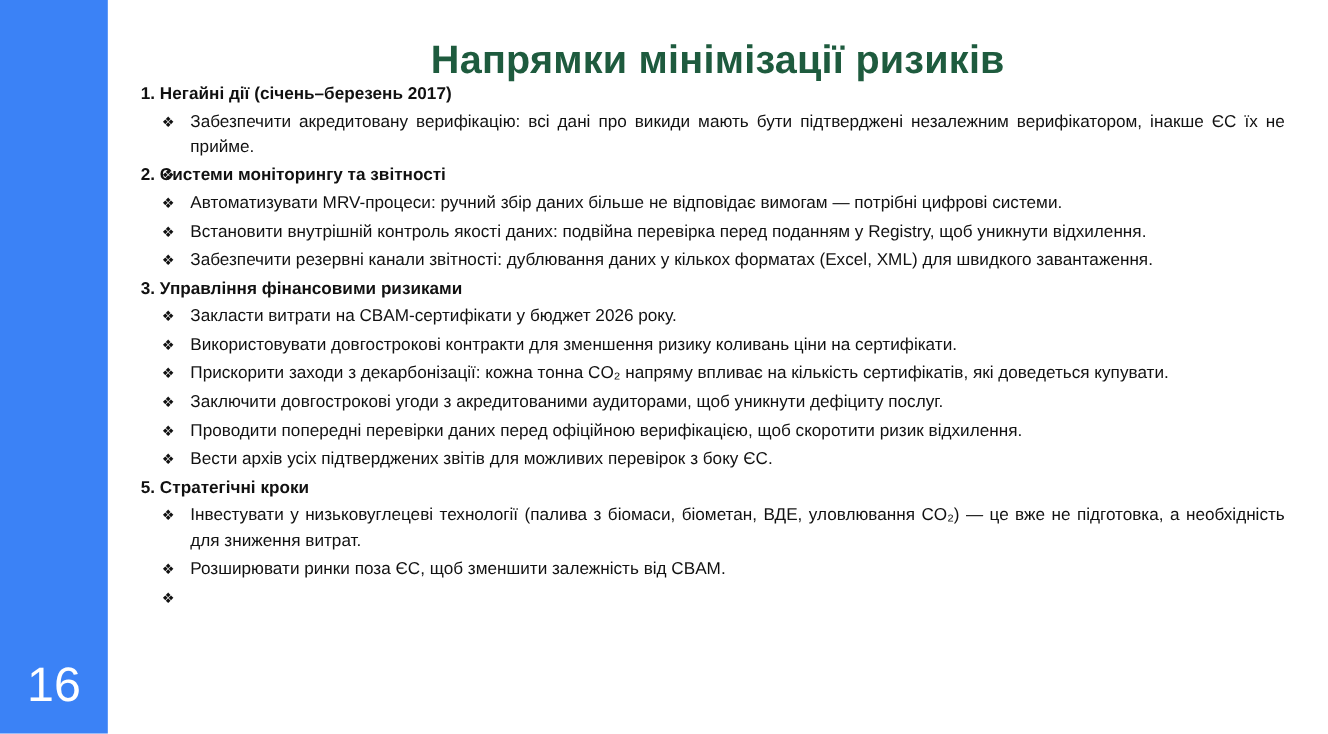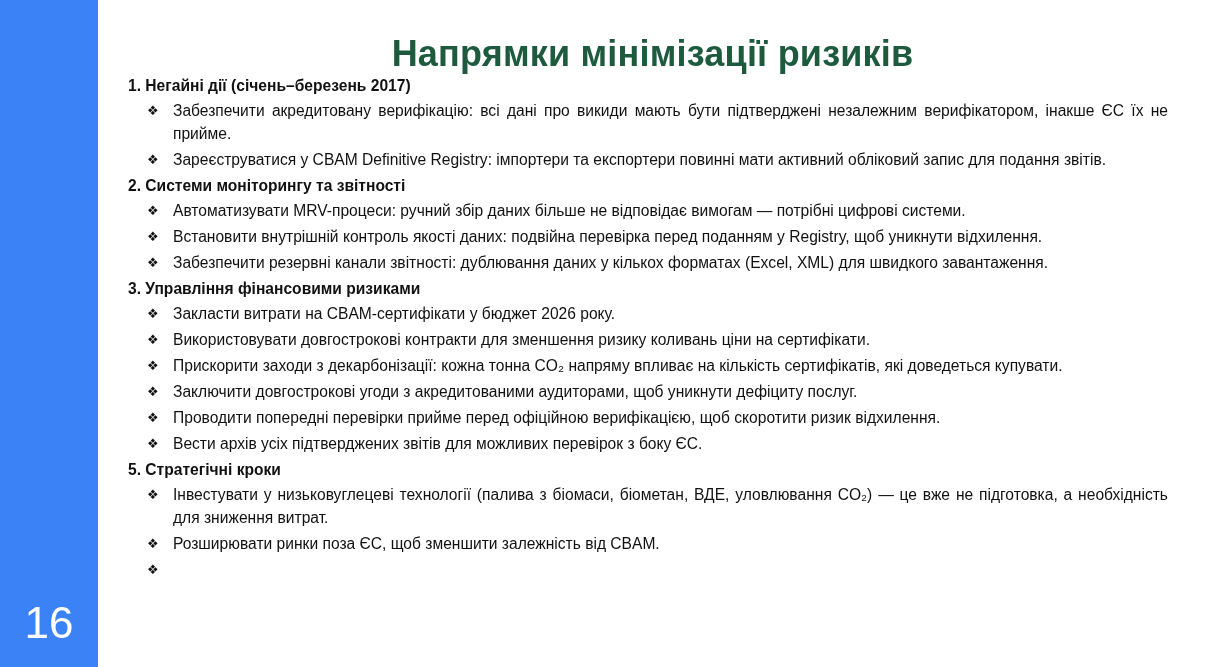--- a/index.html
+++ b/index.html
@@ -46,21 +46,21 @@
 </div>
 
 <h1 class="title">Напрямки мінімізації ризиків</h1>
 
 <div class="content">
 
   <div class="section">
     <div class="section-heading">1. Негайні дії (січень–березень 2017)</div>
     <ul class="items">
       <li class="item"><span class="bullet">❖</span><span>Забезпечити акредитовану верифікацію: всі дані про викиди мають бути підтверджені незалежним верифікатором, інакше ЄС їх не прийме.</span></li>
-      <li class="item"><span class="bullet">❖</span><span>Зареєструватися у CBAM Definitive Registry: імпортери та експортери повинні мати активний обліковий запис для подання звітів.</span></li>
+      <li class="item"><span class="bullet">❖</span></li>
     </ul>
   </div>
 
   <div class="section">
     <div class="section-heading">2. Системи моніторингу та звітності</div>
     <ul class="items">
       <li class="item"><span class="bullet">❖</span><span>Автоматизувати MRV-процеси: ручний збір даних більше не відповідає вимогам — потрібні цифрові системи.</span></li>
       <li class="item"><span class="bullet">❖</span><span>Встановити внутрішній контроль якості даних: подвійна перевірка перед поданням у Registry, щоб уникнути відхилення.</span></li>
       <li class="item"><span class="bullet">❖</span><span>Забезпечити резервні канали звітності: дублювання даних у кількох форматах (Excel, XML) для швидкого завантаження.</span></li>
     </ul>
@@ -71,21 +71,21 @@
     <ul class="items">
       <li class="item"><span class="bullet">❖</span><span>Закласти витрати на CBAM-сертифікати у бюджет 2026 року.</span></li>
       <li class="item"><span class="bullet">❖</span><span>Використовувати довгострокові контракти для зменшення ризику коливань ціни на сертифікати.</span></li>
       <li class="item"><span class="bullet">❖</span><span>Прискорити заходи з декарбонізації: кожна тонна CO₂ напряму впливає на кількість сертифікатів, які доведеться купувати.</span></li>
     </ul>
   </div>
 
   <div class="section">
     <ul class="items">
       <li class="item"><span class="bullet">❖</span><span>Заключити довгострокові угоди з акредитованими аудиторами, щоб уникнути дефіциту послуг.</span></li>
-      <li class="item"><span class="bullet">❖</span><span>Проводити попередні перевірки прийме перед офіційною верифікацією, щоб скоротити ризик відхилення.</span></li>
+      <li class="item"><span class="bullet">❖</span><span>Проводити попередні перевірки даних перед офіційною верифікацією, щоб скоротити ризик відхилення.</span></li>
       <li class="item"><span class="bullet">❖</span><span>Вести архів усіх підтверджених звітів для можливих перевірок з боку ЄС.</span></li>
     </ul>
   </div>
 
   <div class="section">
     <div class="section-heading">5. Стратегічні кроки</div>
     <ul class="items">
       <li class="item"><span class="bullet">❖</span><span>Інвестувати у низьковуглецеві технології (палива з біомаси, біометан, ВДЕ, уловлювання CO₂) — це вже не підготовка, а необхідність для зниження витрат.</span></li>
       <li class="item"><span class="bullet">❖</span><span>Розширювати ринки поза ЄС, щоб зменшити залежність від CBAM.</span></li>
       <li class="item"><span class="bullet">❖</span></li>

